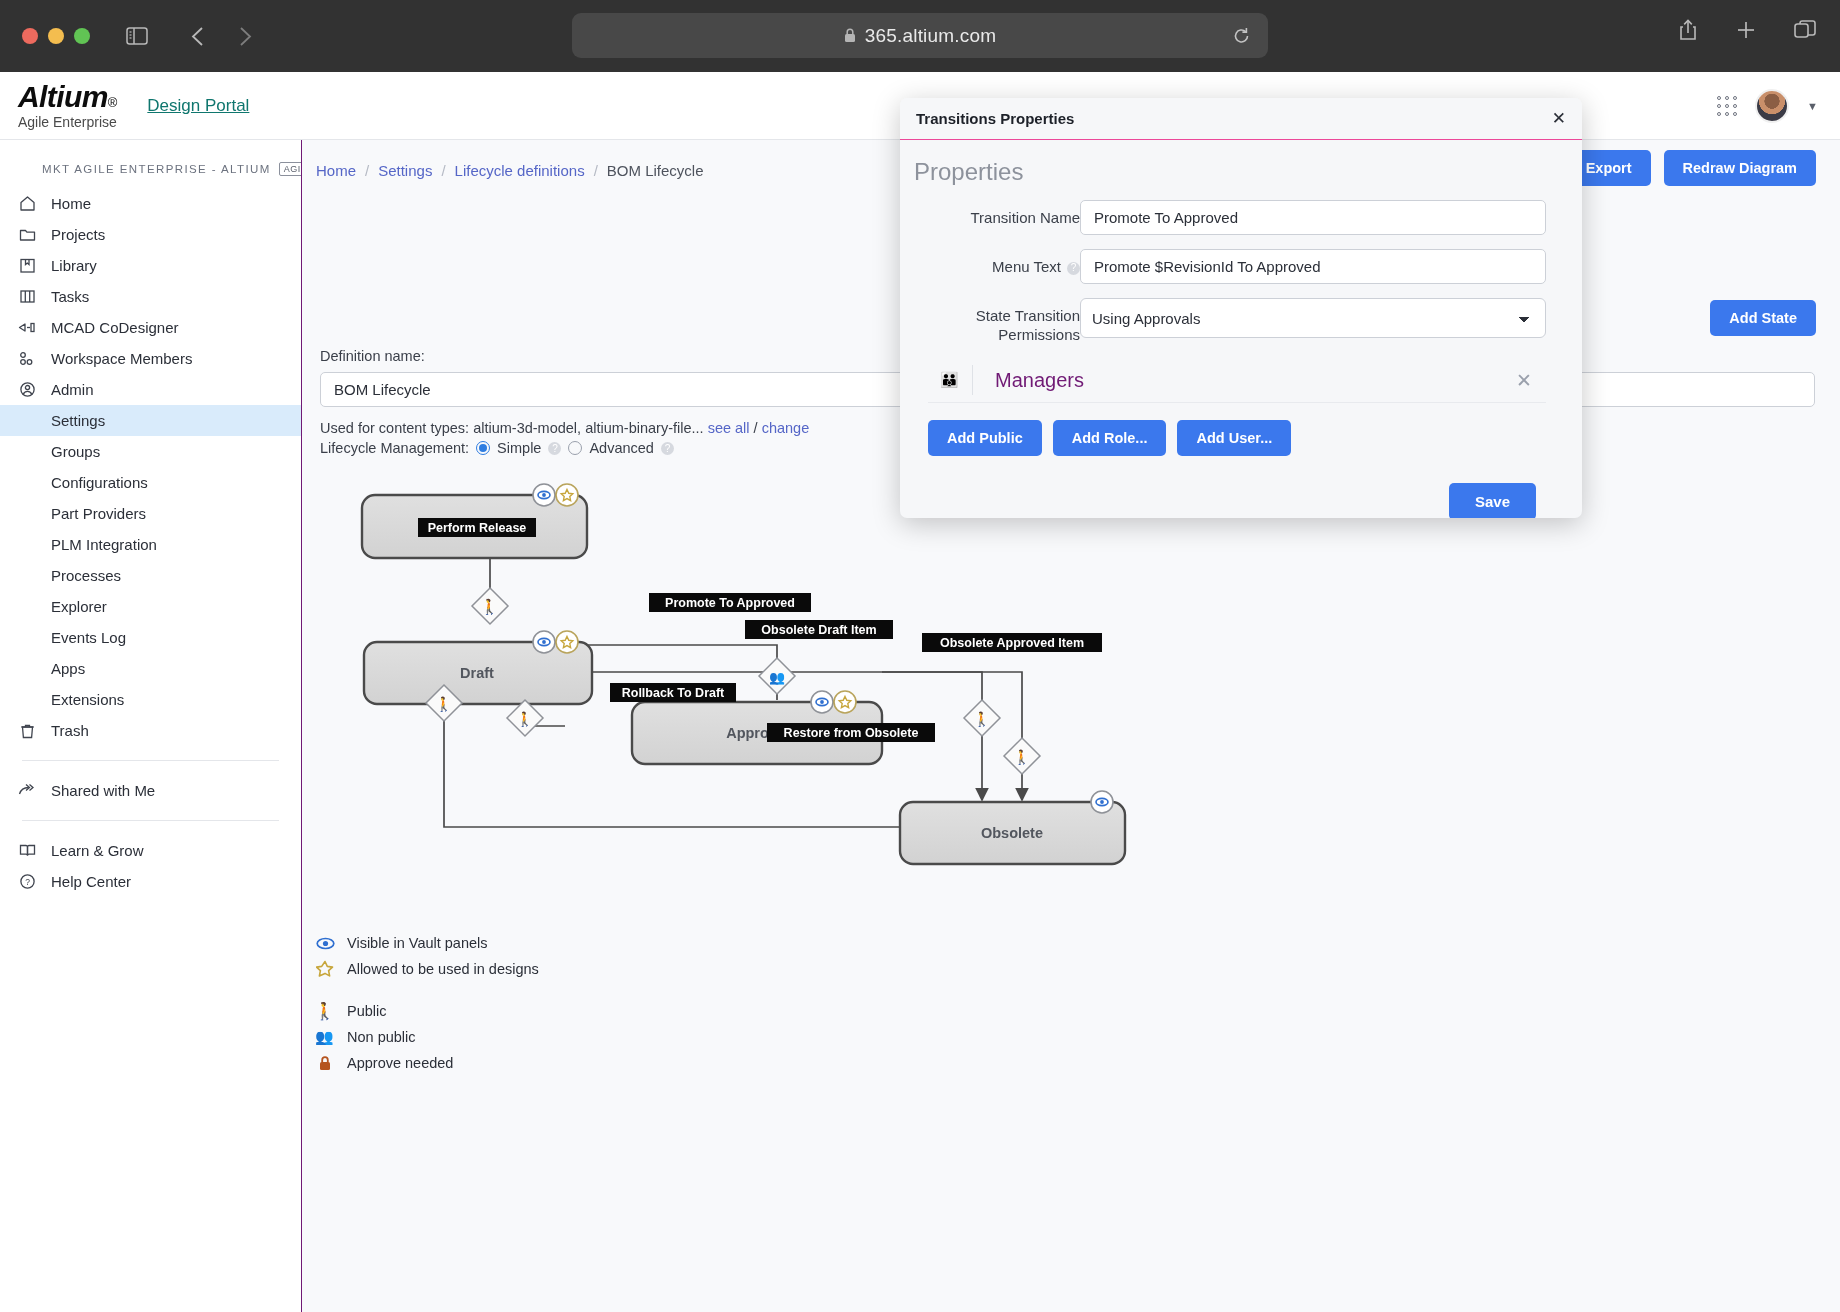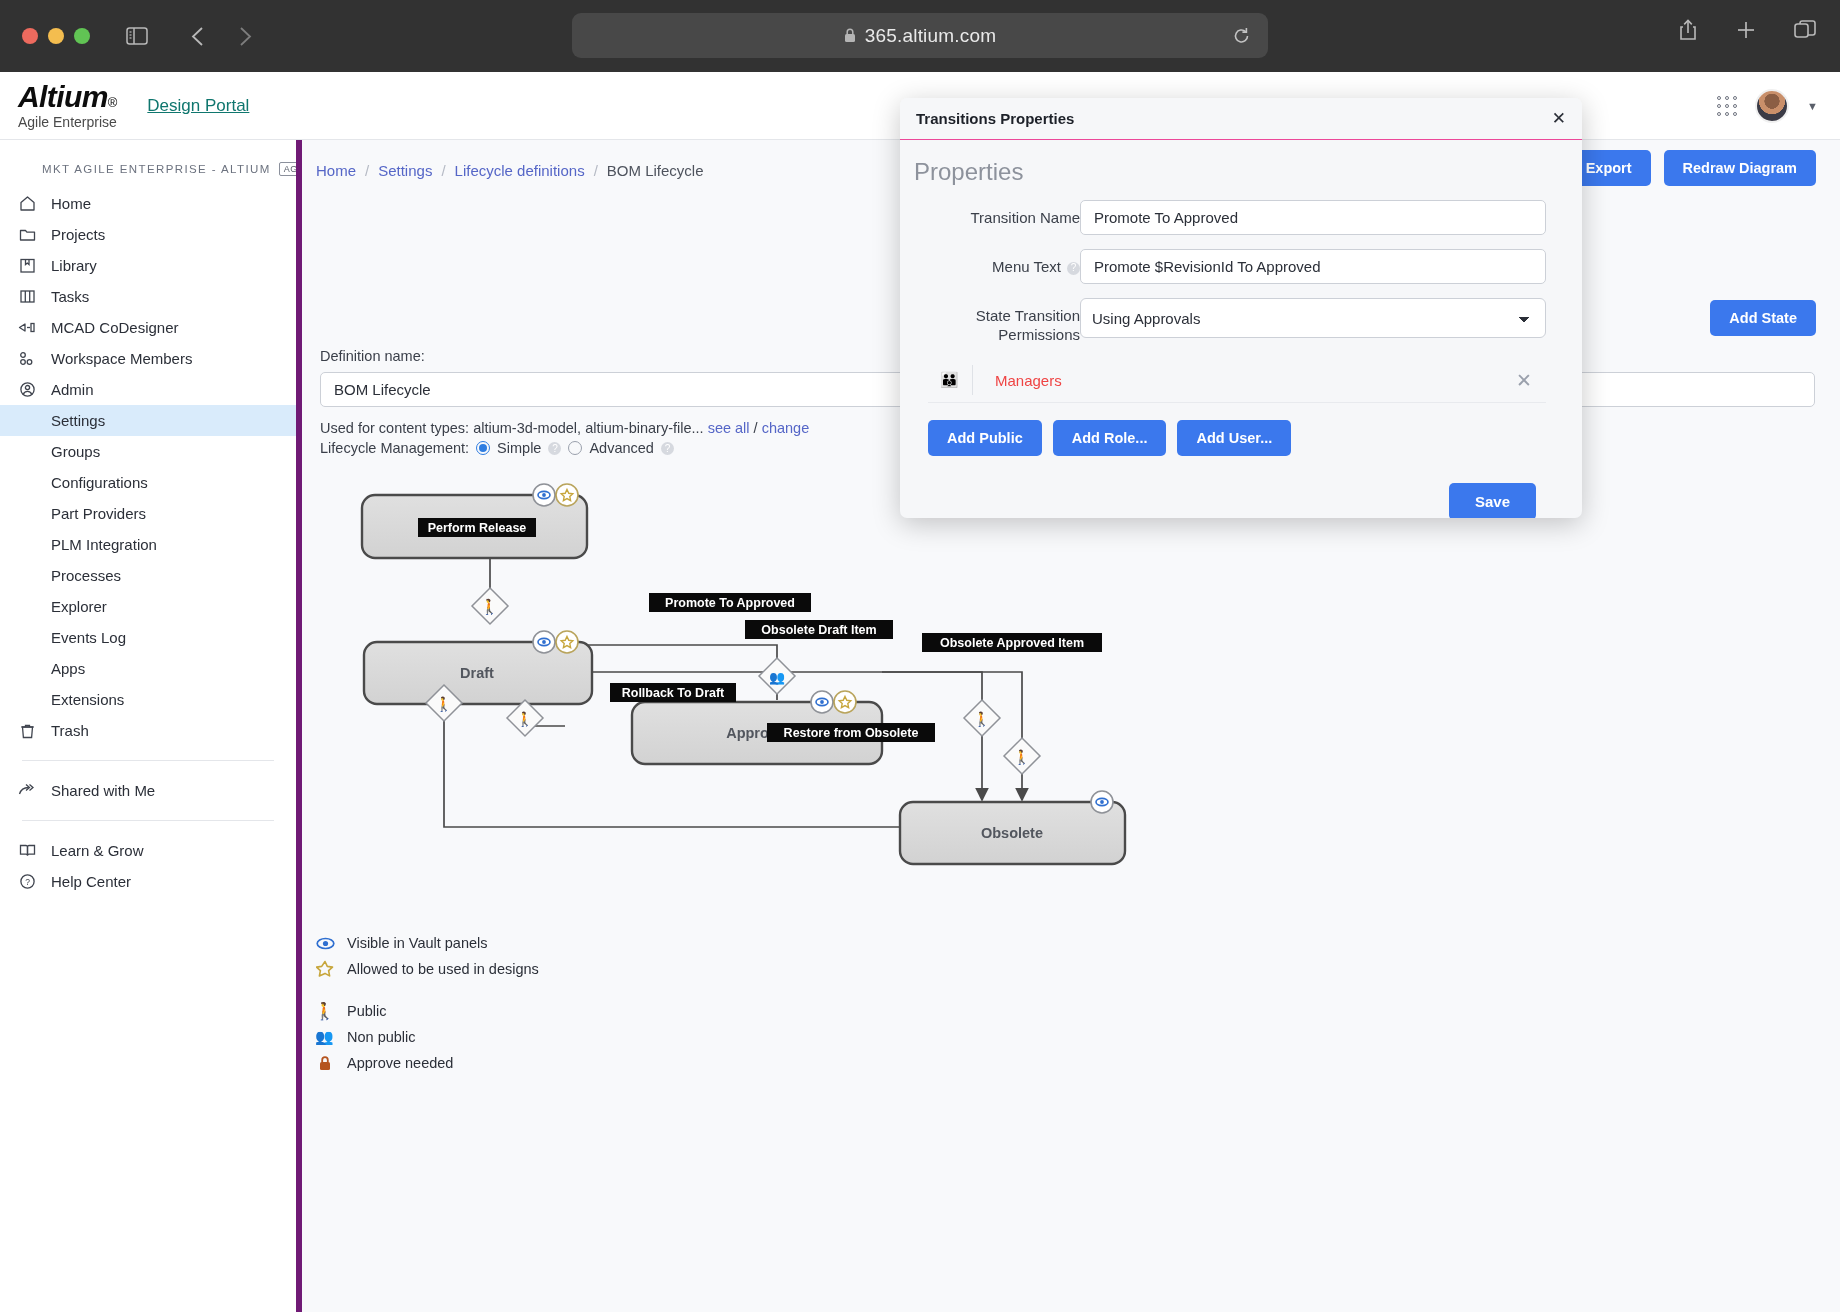--- a/index.html
+++ b/index.html
@@ -82,21 +82,21 @@
     background: radial-gradient(circle at 50% 34%, #8b5e44 0 30%, #c98f6a 31% 52%, #3b3b46 53% 100%);
     border: 2px solid #f0f0f0;
   }
   .caret-dn { color: #5a5f6a; font-size: 11px; }
 
   
   .sidebar {
     position: absolute; top: 140px; left: 0;
     width: 302px; height: 1172px;
     background: #ffffff;
-    border-right: 6px solid #701a75;
+    border-right: 1px solid #701a75;
     padding-top: 12px;
     overflow: hidden;
   }
   .org-label {
     font-size: 11.5px; color: #6c727f; letter-spacing: 1.4px;
     margin: 10px 0 12px 42px; display: flex; align-items: center; gap: 8px;
     white-space: nowrap;
   }
   .agile-badge {
     border: 1px solid #8b909c; border-radius: 2px;
@@ -224,21 +224,21 @@
                       linear-gradient(135deg,#2b2f38 50%,transparent 50%);
     background-position: calc(100% - 21px) 18px, calc(100% - 15px) 18px;
     background-size: 6px 6px, 6px 6px; background-repeat: no-repeat;
   }
   .perm-row {
     display: flex; align-items: center; height: 44px;
     border-bottom: 1px solid #e8eaee; margin: 4px 0 0 14px; padding-right: 8px;
   }
   .perm-ico { width: 44px; display: flex; justify-content: center; font-size: 15px; }
   .perm-divider { width: 1px; height: 30px; background: #dfe2e7; }
-  .perm-name { flex: 1; font-size: 15px; color: #ef4444; padding-left: 22px; }
+  .perm-name { flex: 1; font-size: 20px; color: #701a75; padding-left: 22px; }
   .perm-x { color: #9aa0ac; font-size: 19px; cursor: pointer; padding-right: 6px; }
   .perm-btns { display: flex; gap: 11px; margin: 17px 0 0 14px; }
   .modal-footer { display: flex; justify-content: flex-end; margin-top: 27px; padding-right: 10px; }
   .btn-save {
     background: #3b78ed; color: #fff; border: none; border-radius: 5px;
     font-size: 15px; font-weight: bold; padding: 10px 26px;
     font-family: "Liberation Sans", sans-serif; cursor: pointer;
   }
   svg { display: block; }
 </style>

